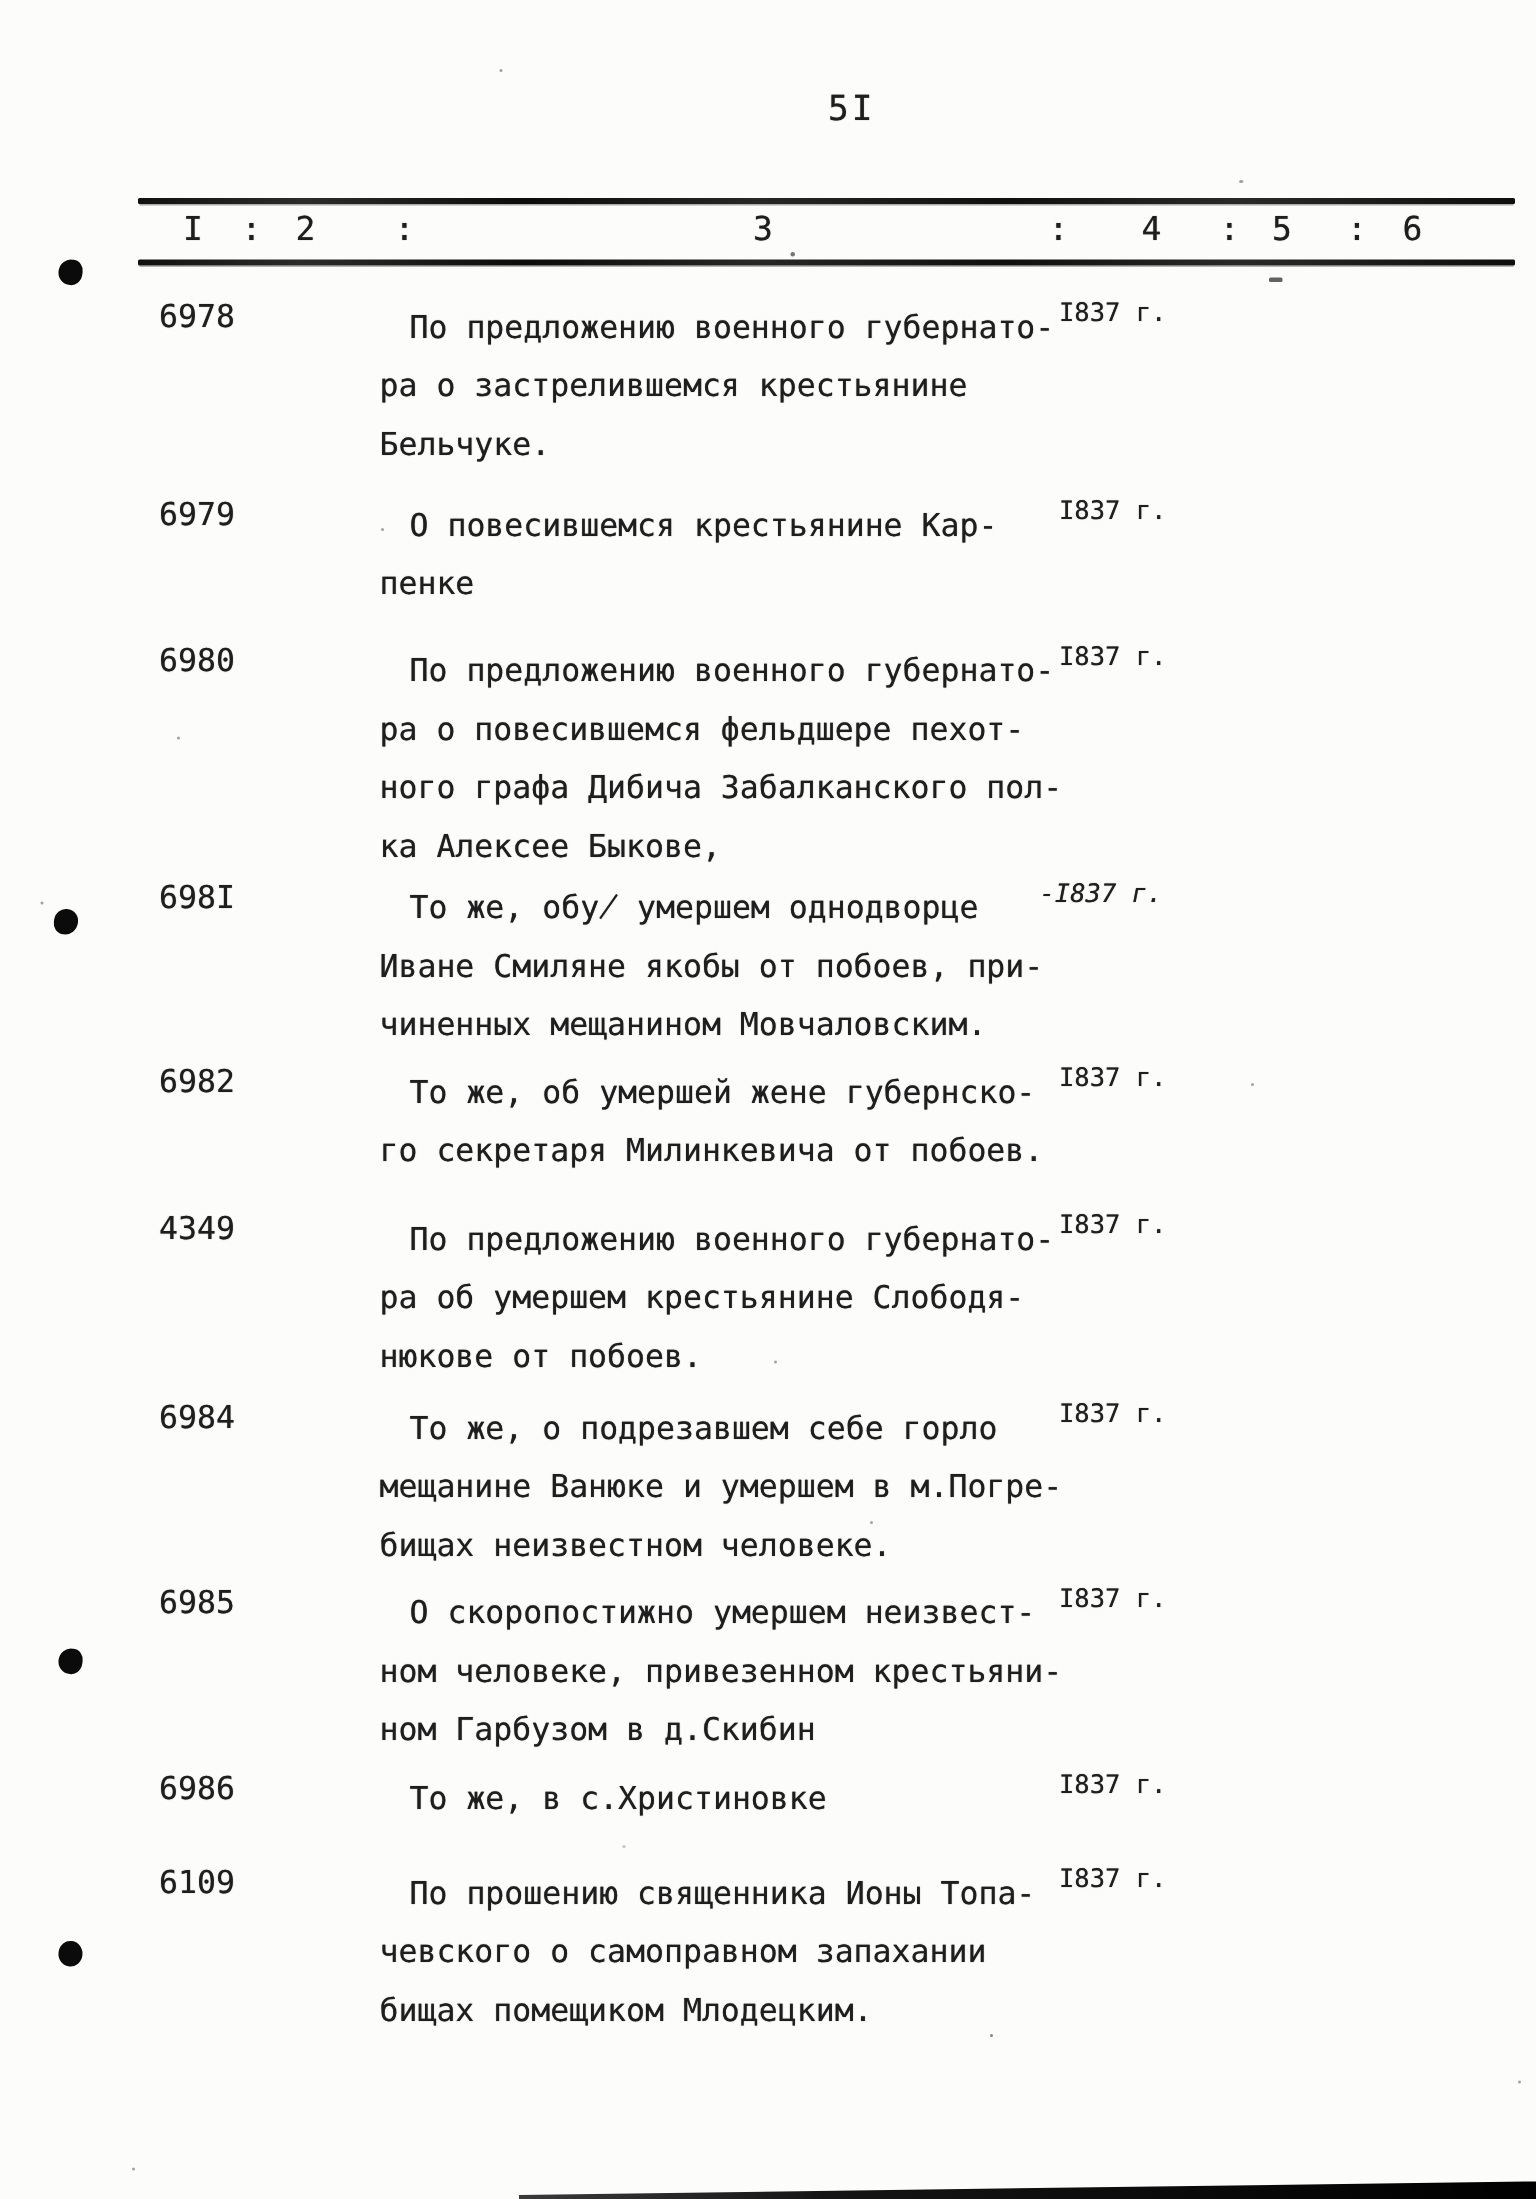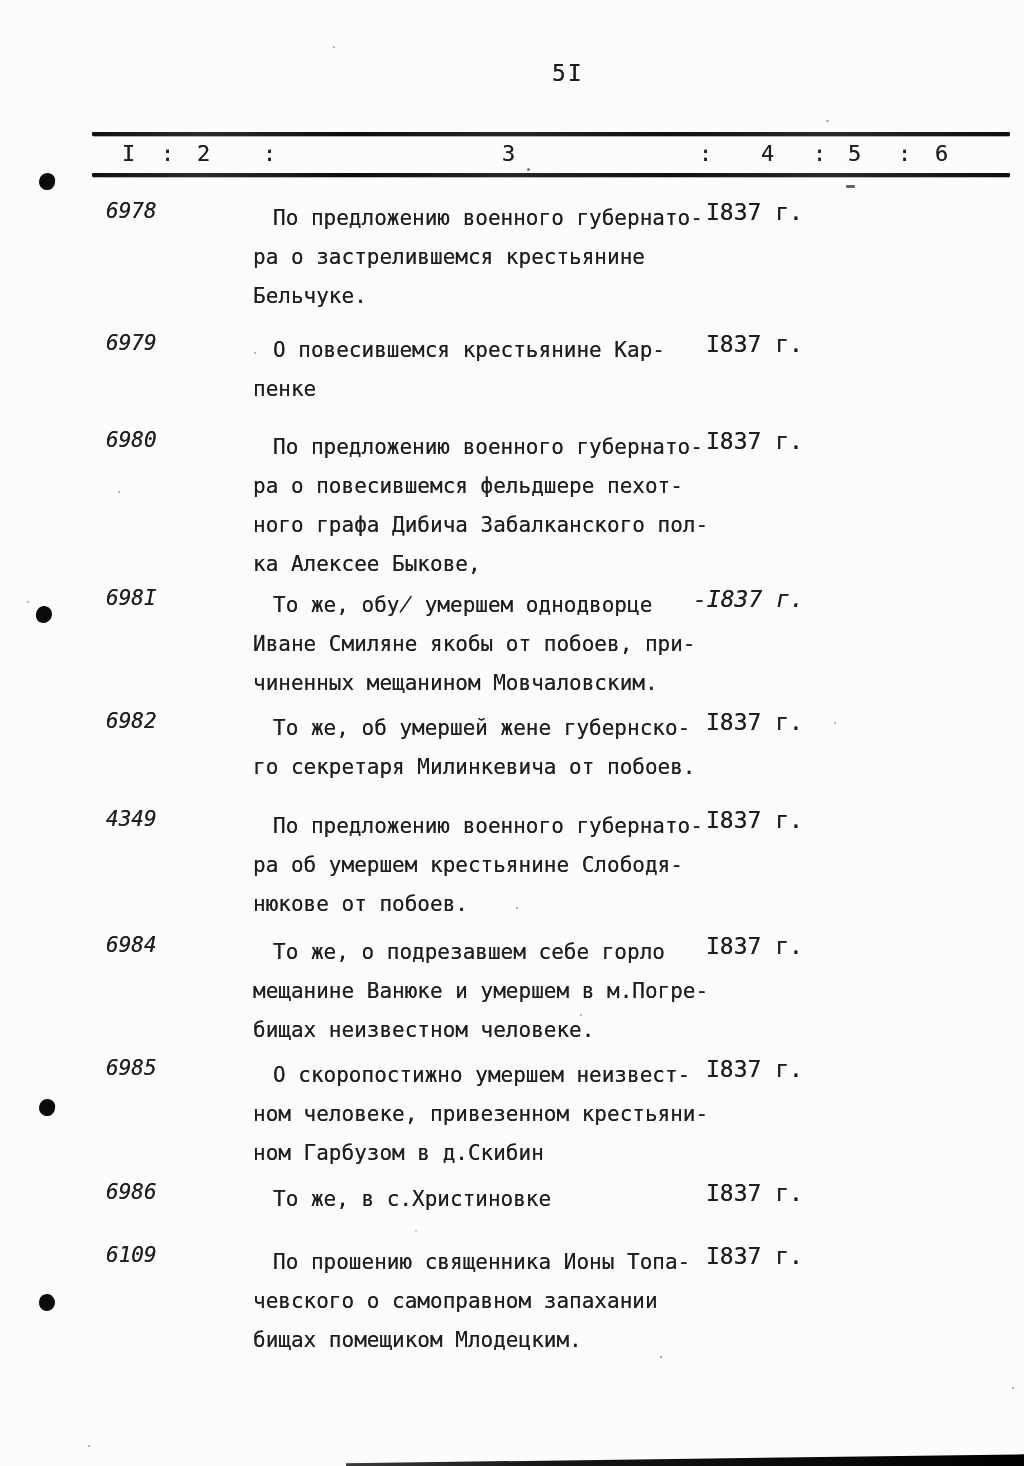--- a/index.html
+++ b/index.html
@@ -32,31 +32,30 @@
   .rule-bottom { top:173px; box-shadow:0 2px 0 -1px rgba(20,20,20,0.3); }
   .header-cell {
     position:absolute; top:141px;
     font-size:22px;
   }
   
   .entry { position:absolute; left:0; width:1024px; }
   .entry .num {
     position:absolute; left:106px; top:0;
     font-size:21px;
-    font-style:italic;
   }
   .entry .desc {
     position:absolute; left:253px; top:0; width:462px;
     font-size:21px; line-height:39px;
     white-space:pre-line;
     text-indent:20px;
   }
   .entry .year {
     position:absolute; left:706px; top:0;
-    font-size:23px; white-space:nowrap;
+    font-size:17px; white-space:nowrap;
   }
   .entry.year-dash .year { left:693px;font-style:italic; }
   
   .margin-dot {
     position:absolute; width:16px; height:17px;
     background:#0b0b0b; border-radius:54% 46% 48% 52%;
     transform:rotate(8deg);
   }
   .margin-dot.d1 { left:39px;  top:173px; }
   .margin-dot.d2 { left:36px;  top:606px; border-radius:50% 50% 55% 45%; }

